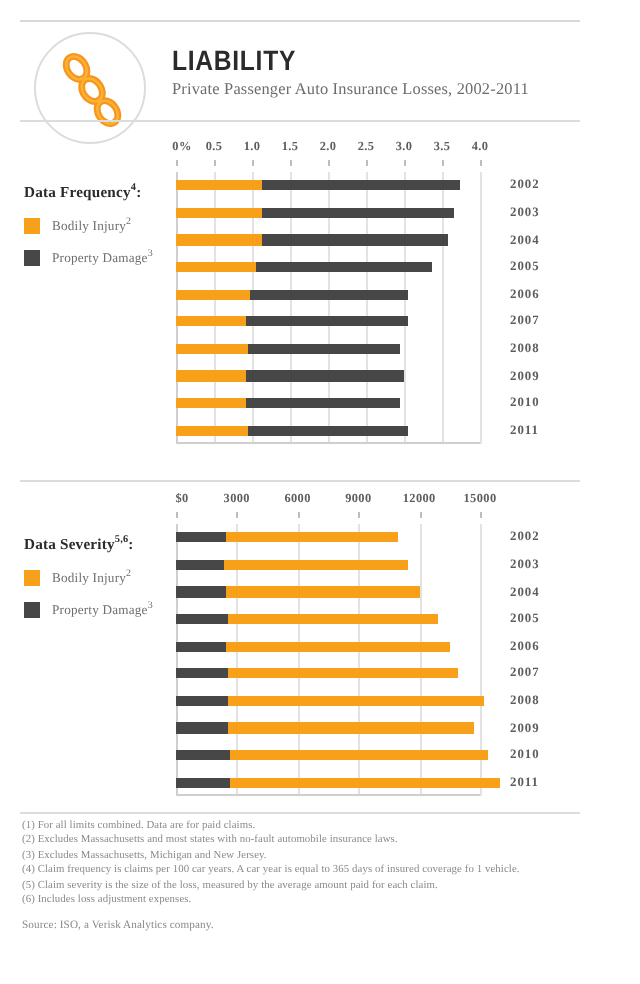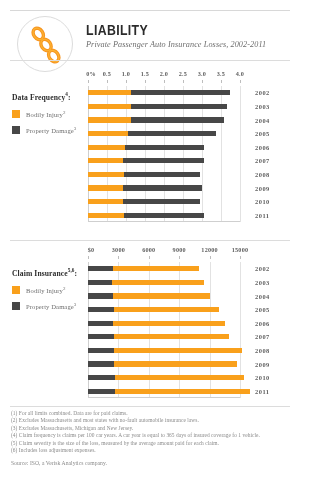--- a/index.html
+++ b/index.html
@@ -21,21 +21,21 @@
   }
   .icon-badge svg{position:absolute;left:10px;top:8px;}
   .title-wrap{position:absolute;left:76px;top:8px;width:210px;}
   .page-title{
     font-family:"Liberation Sans", sans-serif;
     font-weight:bold;font-size:14px;letter-spacing:0.4px;
     color:#2b2b2b;line-height:16px;margin:0;
     transform:scaleX(0.88);transform-origin:left center;
   }
   .page-subtitle{
-    font-style:italic;font-size:8.2px;color:#6d6d6d;margin:2px 0 16px 0;line-height:10px;
+    font-size:8.2px;color:#6d6d6d;margin:2px 0 16px 0;line-height:10px;
     letter-spacing:0.1px;
   }
 
   
   .panel{position:absolute;left:0;width:300px;}
   .panel-rule{position:absolute;left:10px;width:280px;height:1px;background:#dcdcdc;}
 
   .legend{position:absolute;left:12px;width:76px;}
   .legend-title{
     font-weight:bold;font-size:7.6px;color:#2b2b2b;line-height:9px;margin-bottom:7px;
@@ -207,21 +207,21 @@
         <div class="year" style="left: 167px; top: 128.2px;">2010</div>
         <div class="year" style="left: 167px; top: 141.8px;">2011</div>
       </div>
   </div>
 
   <div class="panel" id="panel-1" style="top: 240px;">
     <div class="panel-rule" style="top:0px;"></div>
 
     <div class="legend" id="legend-1" style="top: 26px;">
       <div class="legend-title">
-        <span>Claim Insurance</span><sup>5,6</sup><span>:</span>
+        <span>Data Severity</span><sup>5,6</sup><span>:</span>
       </div>
       <div class="legend-row">
         <span class="swatch" style="background:#f9a01b"></span>
         <span class="legend-label"><span>Bodily Injury</span><sup>2</sup></span>
       </div>
       <div class="legend-row">
         <span class="swatch" style="background:#474747"></span>
         <span class="legend-label"><span>Property Damage</span><sup>3</sup></span>
       </div>
     </div>

